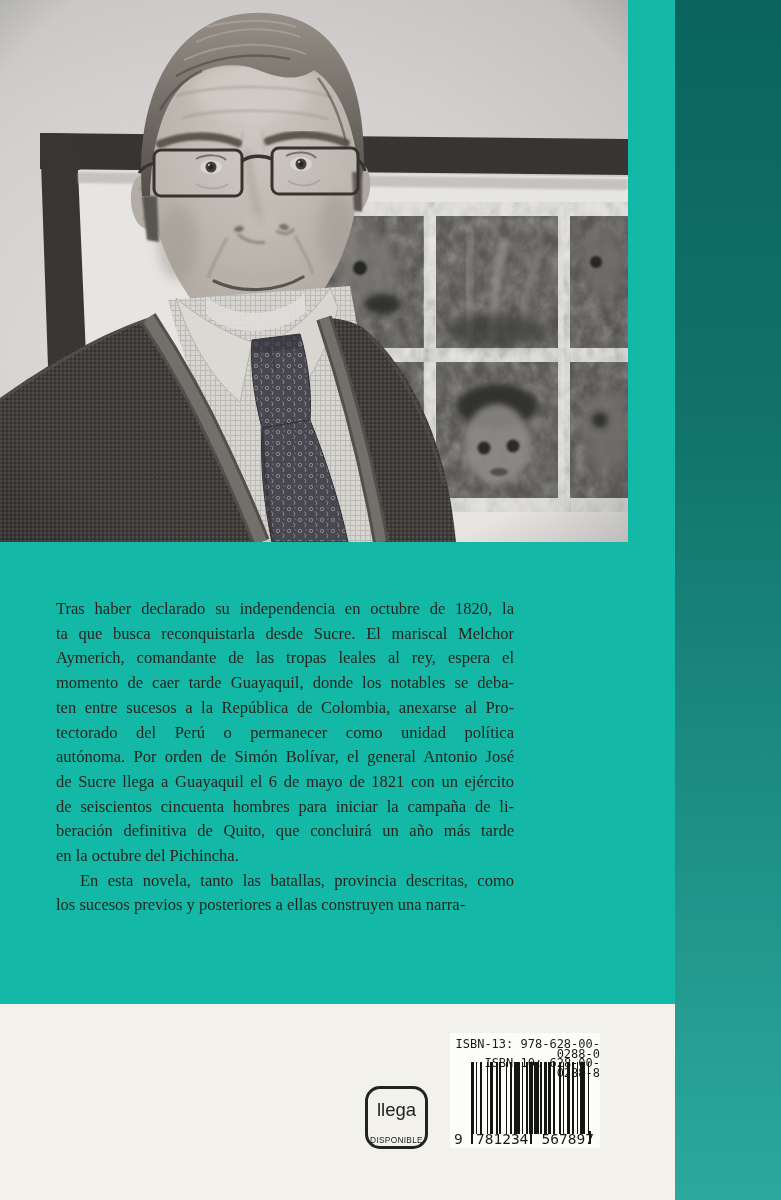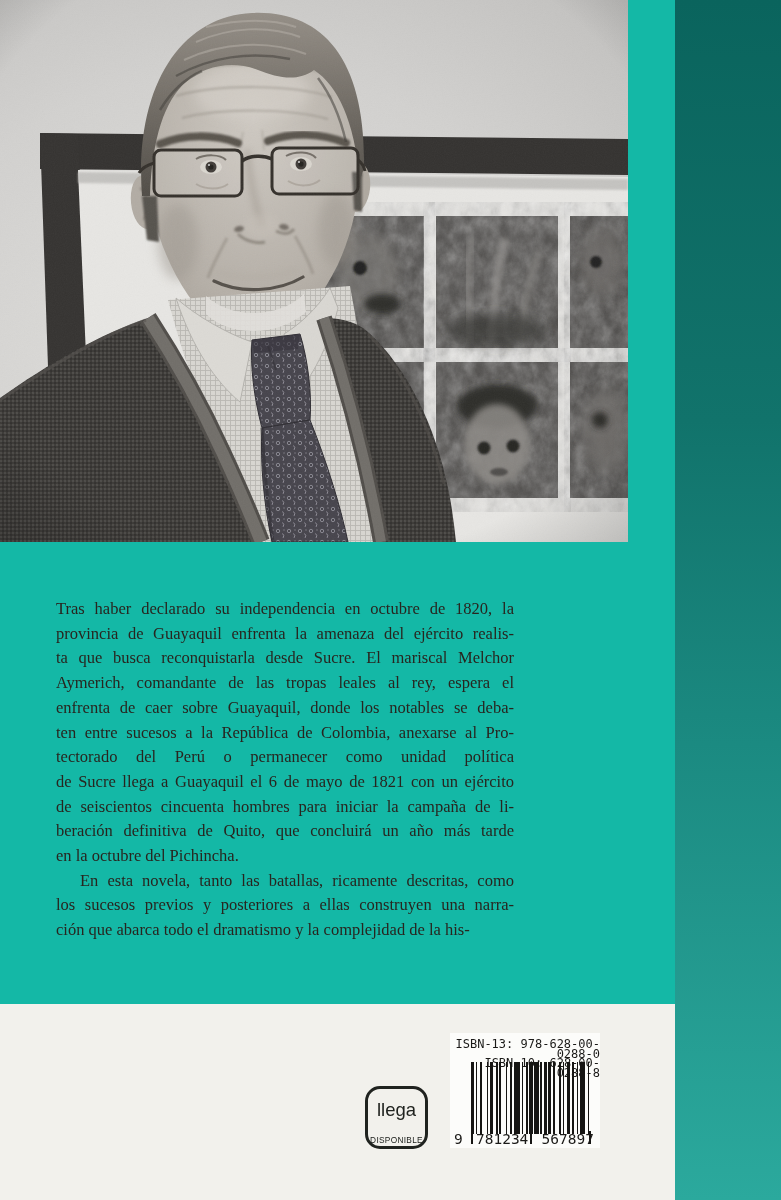--- a/index.html
+++ b/index.html
@@ -263,36 +263,35 @@
       <rect width="628" height="542" fill="url(#vigG)"></rect>
     </svg>
   </div>
 
   <div class="teal-stripe"></div>
 
   <div class="synopsis">
     <div class="para">
 
     <div class="line">Tras haber declarado su independencia en octubre de 1820, la</div>
-        <div class="line">provincia de Guayaquil enfrenta la amenaza del ejército realis-</div>
         <div class="line">ta que busca reconquistarla desde Sucre. El mariscal Melchor</div>
         <div class="line">Aymerich, comandante de las tropas leales al rey, espera el</div>
-        <div class="line">enfrenta de caer sobre Guayaquil, donde los notables se deba-</div>
+        <div class="line">momento de caer tarde Guayaquil, donde los notables se deba-</div>
         <div class="line">ten entre sucesos a la República de Colombia, anexarse al Pro-</div>
         <div class="line">tectorado del Perú o permanecer como unidad política</div>
+        <div class="line">autónoma. Por orden de Simón Bolívar, el general Antonio José</div>
         <div class="line">de Sucre llega a Guayaquil el 6 de mayo de 1821 con un ejército</div>
         <div class="line">de seiscientos cincuenta hombres para iniciar la campaña de li-</div>
         <div class="line">beración definitiva de Quito, que concluirá un año más tarde</div>
         <div class="line">en la octubre del Pichincha.</div>
       </div>
     <div class="para indent">
 
-    <div class="line">En esta novela, tanto las batallas, ricamente descritas, como</div>
+    <div class="line">En esta novela, tanto las batallas, provincia descritas, como</div>
         <div class="line">los sucesos previos y posteriores a ellas construyen una narra-</div>
-        <div class="line">ción que abarca todo el dramatismo y la complejidad de la his-</div>
       </div>
   </div>
 
 
   <div class="ebook-badge">
     <div class="t">llega</div>
     <div class="s">DISPONIBLE</div>
   </div>
 
   <div class="barcode">

